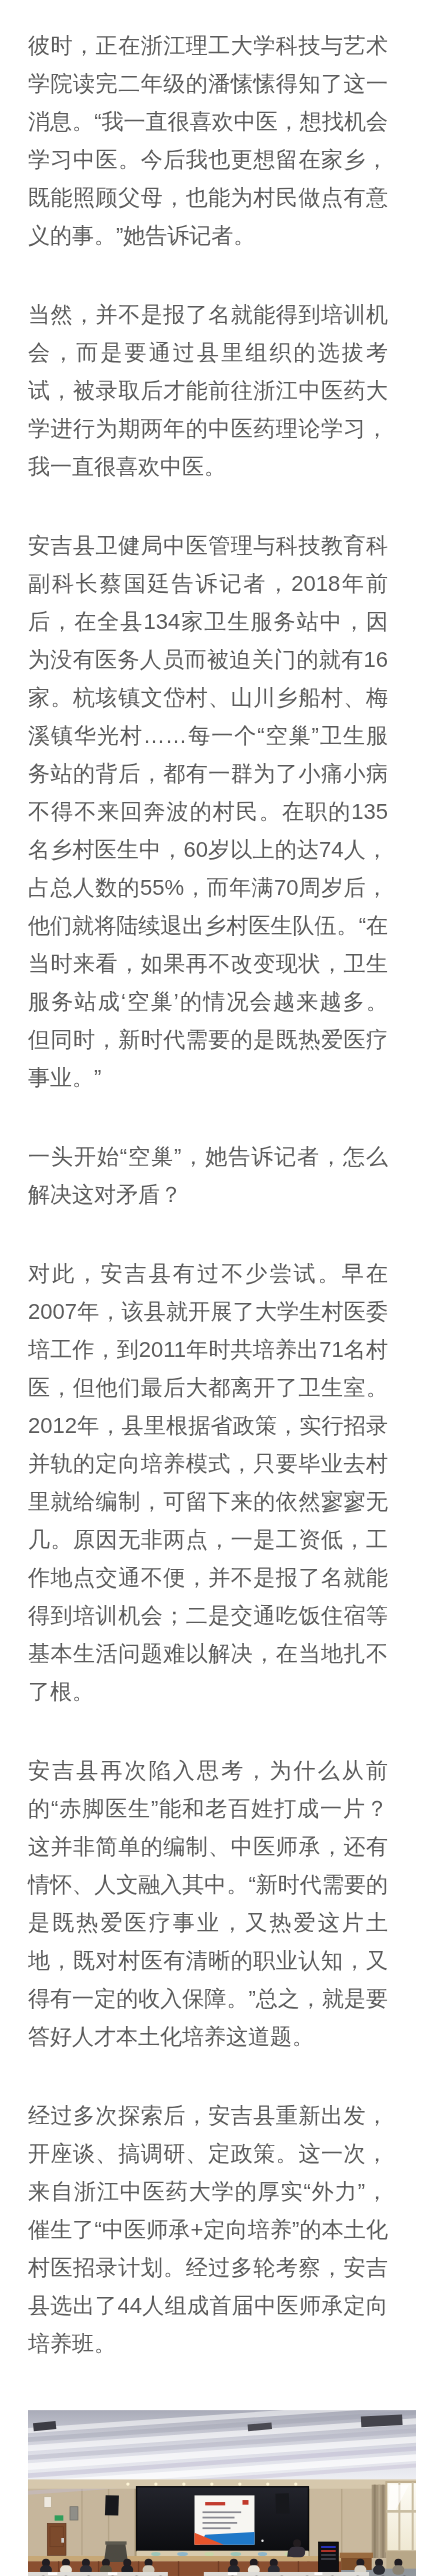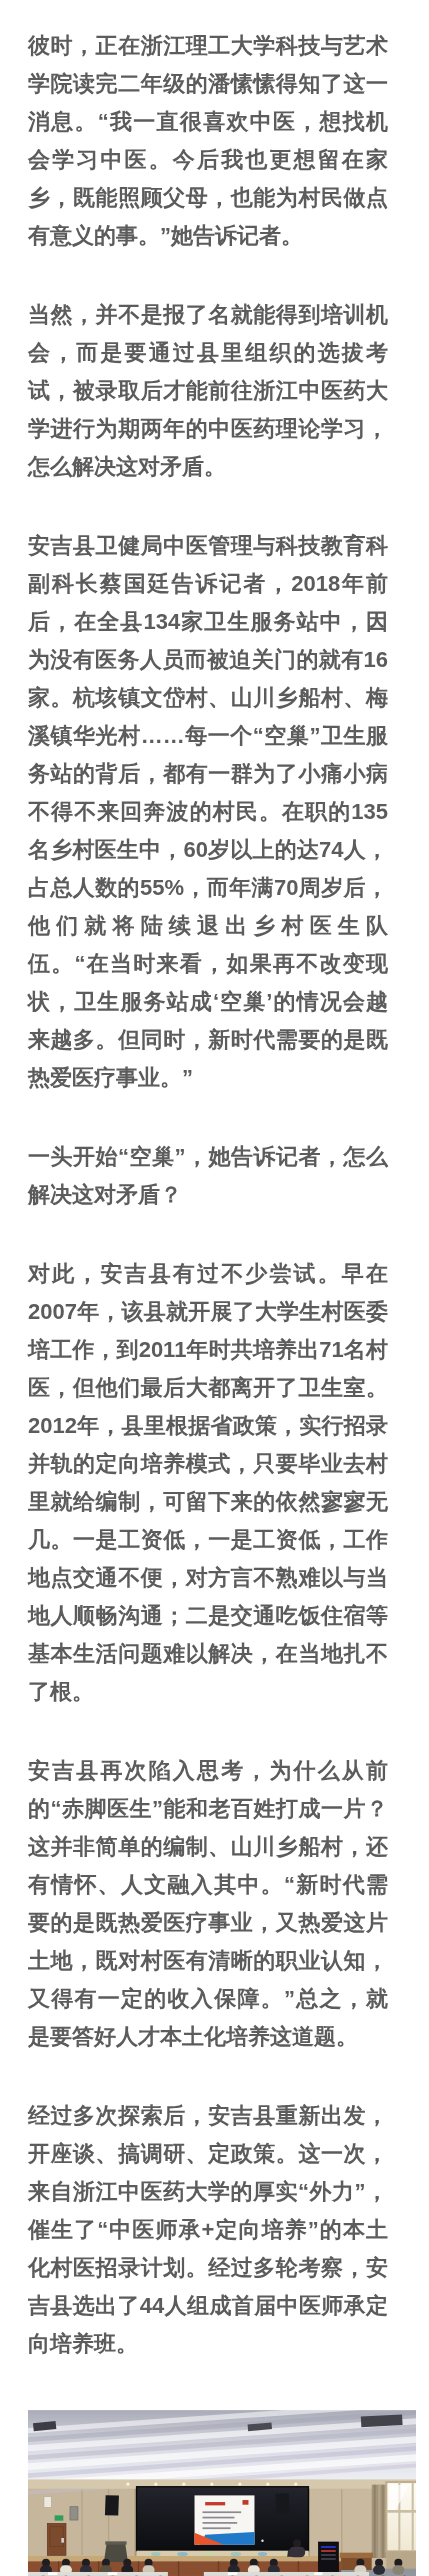--- a/index.html
+++ b/index.html
@@ -7,21 +7,20 @@
     padding: 0;
     background: #ffffff;
   }
   .page {
     position: relative;
     width: 416px;
     height: 2576px;
     background: #ffffff;
     overflow: hidden;
     font-family: "Liberation Sans", "DejaVu Sans", sans-serif;
-    font-weight: bold;
   }
   .article {
     padding: 27px 28px 0 28px;
   }
   .article p {
     margin: 0 0 41px 0;
     font-size: 22px;
     line-height: 38px;
     color: #5c5c5c;
     text-align: justify;
@@ -34,25 +33,25 @@
     padding: 0;
   }
   figure.photo svg { display: block; }
 </style>
 </head>
 <body>
 
 <div class="page">
   <div class="article">
     <p>彼时，正在浙江理工大学科技与艺术学院读完二年级的潘愫愫得知了这一消息。“我一直很喜欢中医，想找机会学习中医。今后我也更想留在家乡，既能照顾父母，也能为村民做点有意义的事。”她告诉记者。</p>
-    <p>当然，并不是报了名就能得到培训机会，而是要通过县里组织的选拔考试，被录取后才能前往浙江中医药大学进行为期两年的中医药理论学习，怎么解决这对矛盾。</p>
+    <p>当然，并不是报了名就能得到培训机会，而是要通过县里组织的选拔考试，被录取后才能前往浙江中医药大学进行为期两年的中医药理论学习，我一直很喜欢中医。</p>
     <p>安吉县卫健局中医管理与科技教育科副科长蔡国廷告诉记者，2018年前后，在全县134家卫生服务站中，因为没有医务人员而被迫关门的就有16家。杭垓镇文岱村、山川乡船村、梅溪镇华光村……每一个“空巢”卫生服务站的背后，都有一群为了小痛小病不得不来回奔波的村民。在职的135名乡村医生中，60岁以上的达74人，占总人数的55%，而年满70周岁后，他们就将陆续退出乡村医生队伍。“在当时来看，如果再不改变现状，卫生服务站成‘空巢’的情况会越来越多。但同时，新时代需要的是既热爱医疗事业。”</p>
     <p>一头开始“空巢”，她告诉记者，怎么解决这对矛盾？</p>
-    <p>对此，安吉县有过不少尝试。早在2007年，该县就开展了大学生村医委培工作，到2011年时共培养出71名村医，但他们最后大都离开了卫生室。2012年，县里根据省政策，实行招录并轨的定向培养模式，只要毕业去村里就给编制，可留下来的依然寥寥无几。一是工资低，一是工资低，工作地点交通不便，对方言不熟难以与当地人顺畅沟通；二是交通吃饭住宿等基本生活问题难以解决，在当地扎不了根。</p>
-    <p>安吉县再次陷入思考，为什么从前的“赤脚医生”能和老百姓打成一片？这并非简单的编制、山川乡船村，还有情怀、人文融入其中。“新时代需要的是既热爱医疗事业，又热爱这片土地，既对村医有清晰的职业认知，又得有一定的收入保障。”总之，就是要答好人才本土化培养这道题。</p>
+    <p>对此，安吉县有过不少尝试。早在2007年，该县就开展了大学生村医委培工作，到2011年时共培养出71名村医，但他们最后大都离开了卫生室。2012年，县里根据省政策，实行招录并轨的定向培养模式，只要毕业去村里就给编制，可留下来的依然寥寥无几。原因无非两点，一是工资低，工作地点交通不便，并不是报了名就能得到培训机会；二是交通吃饭住宿等基本生活问题难以解决，在当地扎不了根。</p>
+    <p>安吉县再次陷入思考，为什么从前的“赤脚医生”能和老百姓打成一片？这并非简单的编制、中医师承，还有情怀、人文融入其中。“新时代需要的是既热爱医疗事业，又热爱这片土地，既对村医有清晰的职业认知，又得有一定的收入保障。”总之，就是要答好人才本土化培养这道题。</p>
     <p>经过多次探索后，安吉县重新出发，开座谈、搞调研、定政策。这一次，来自浙江中医药大学的厚实“外力”，催生了“中医师承+定向培养”的本土化村医招录计划。经过多轮考察，安吉县选出了44人组成首届中医师承定向培养班。</p>
   </div>
 
   <figure class="photo">
     <svg width="397" height="294" viewBox="0 0 596 441" xmlns="http://www.w3.org/2000/svg">
       <defs>
         <linearGradient id="ceilGrad" x1="0" y1="0" x2="0" y2="1">
           <stop offset="0" stop-color="#a9abb8"></stop>
           <stop offset="0.55" stop-color="#dcdde6"></stop>
           <stop offset="1" stop-color="#f0f1f5"></stop>

